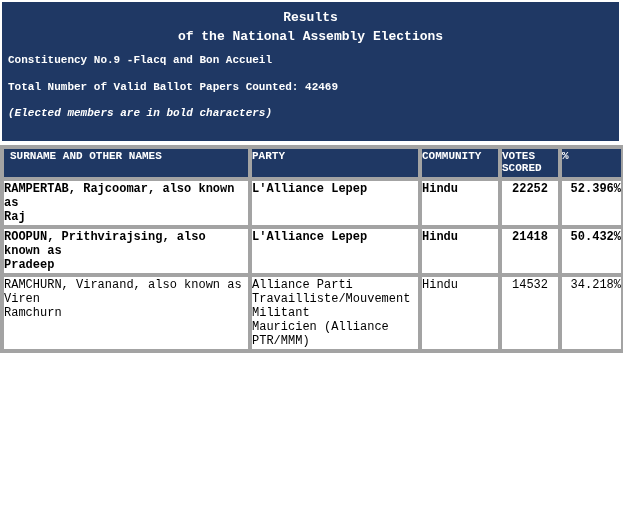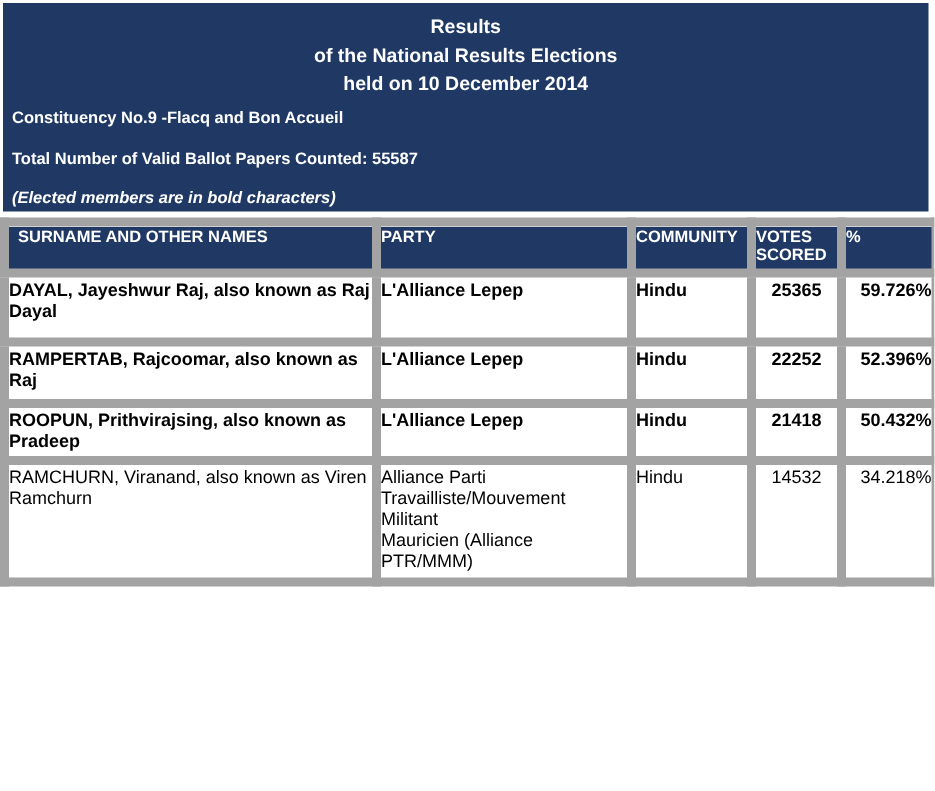--- a/index.html
+++ b/index.html
@@ -1,41 +1,41 @@
 <!DOCTYPE html>
 <html><head>
 <meta charset="utf-8">
 <style>
   html,body{margin:0;padding:0;background:#ffffff;}
   .page{
     position:relative;
     width:623px;height:527px;
     background:#ffffff;
     overflow:hidden;
-    font-family:Liberation Sans, sans-serif;
+    font-family:Liberation Mono, monospace;
     color:#000;
   }
   
   .header-block{
     position:absolute;left:2px;top:2px;width:617px;height:139px;
     background:#1f3864;color:#ffffff;font-weight:bold;
   }
   .title-lines{padding-top:6px;text-align:center;font-size:13px;line-height:19px;}
   .hline{font-size:11px;line-height:14px;}
   .constituency{margin:7px 0 0 6px;}
   .ballots{margin:13px 0 0 6px;}
   .note{margin:12px 0 0 6px;font-style:italic;}
   
   table.results{
     position:absolute;left:0;top:145px;width:621px;
     border-collapse:collapse;table-layout:fixed;
     font-size:12px;
   }
   table.results th, table.results td{
-    border:6px solid #a3a3a3;
+    border:4px solid #a3a3a3;
     vertical-align:top;
     padding:1px 0;
     overflow:hidden;
   }
   thead th{
     background:#1f3864;color:#ffffff;
     font-weight:bold;font-size:11px;line-height:12px;
     text-align:left;vertical-align:middle;
     white-space:pre-line;
     height:26px;
@@ -54,25 +54,24 @@
   tr.elected td{font-weight:bold;}
 </style>
 </head>
 <body>
 
 <div class="page">
 
   <div class="header-block">
     <div class="title-lines">
       <div>Results</div>
-      <div>of the National Results Elections</div>
-      <div>held on 10 December 2014</div>
+      <div>of the National Assembly Elections</div>
     </div>
     <div class="hline constituency">Constituency No.9 -Flacq and Bon Accueil</div>
-    <div class="hline ballots">Total Number of Valid Ballot Papers Counted: 55587</div>
+    <div class="hline ballots">Total Number of Valid Ballot Papers Counted: 42469</div>
     <div class="hline note">(Elected members are in bold characters)</div>
   </div>
 
   <table class="results">
     <colgroup>
       <col style="width:248px">
         <col style="width:170px">
         <col style="width:80px">
         <col style="width:60px">
         <col style="width:63px">
@@ -81,28 +80,20 @@
       <tr>
         <th class="first">SURNAME AND OTHER NAMES</th>
         <th>PARTY</th>
         <th>COMMUNITY</th>
         <th>VOTES
 SCORED</th>
         <th>%</th>
       </tr>
     </thead>
     <tbody>
-      <tr class="elected">
-        <td class="name-cell">DAYAL, Jayeshwur Raj, also known as Raj
-Dayal</td>
-        <td class="party-cell">L'Alliance Lepep</td>
-        <td class="community-cell">Hindu</td>
-        <td class="votes-cell">25365</td>
-        <td class="pct-cell">59.726%</td>
-      </tr>
       <tr class="elected">
         <td class="name-cell">RAMPERTAB, Rajcoomar, also known as
 Raj</td>
         <td class="party-cell">L'Alliance Lepep</td>
         <td class="community-cell">Hindu</td>
         <td class="votes-cell">22252</td>
         <td class="pct-cell">52.396%</td>
       </tr>
       <tr class="elected">
         <td class="name-cell">ROOPUN, Prithvirajsing, also known as

